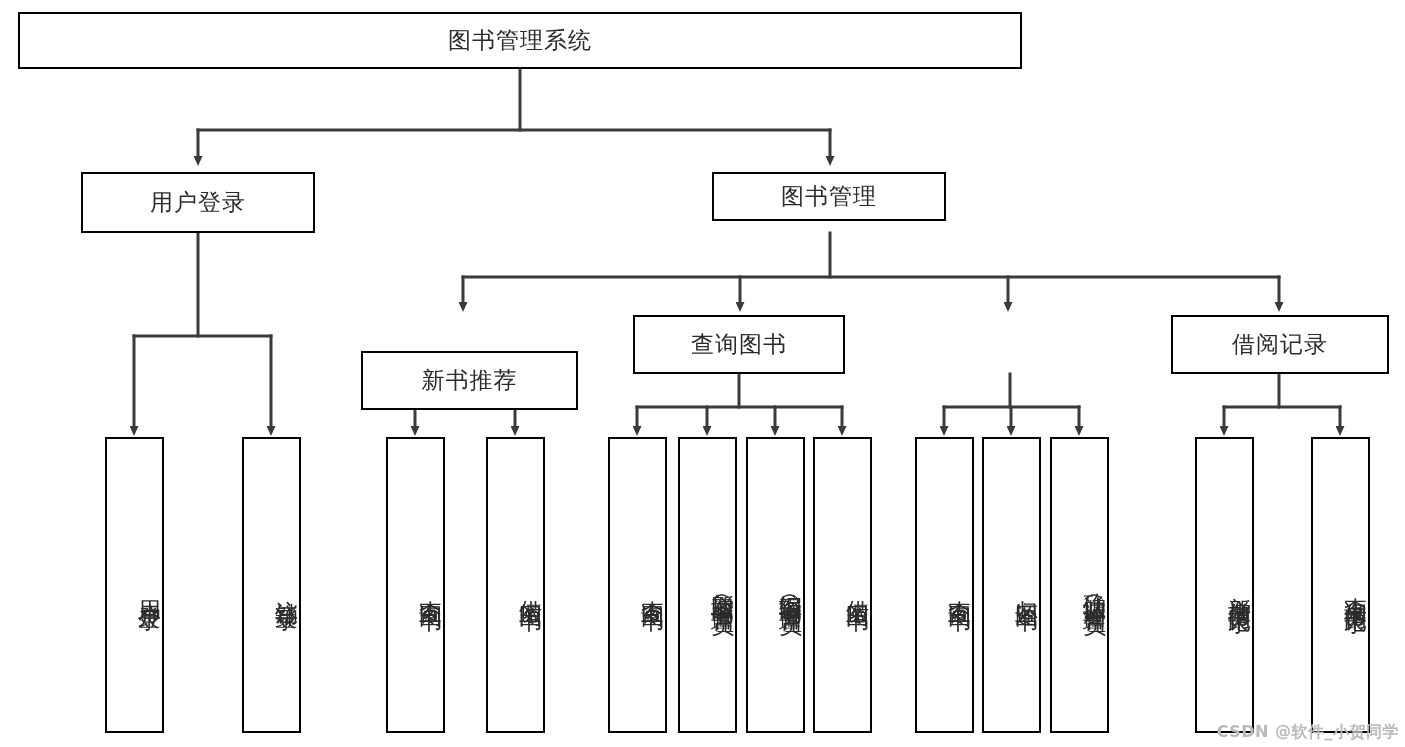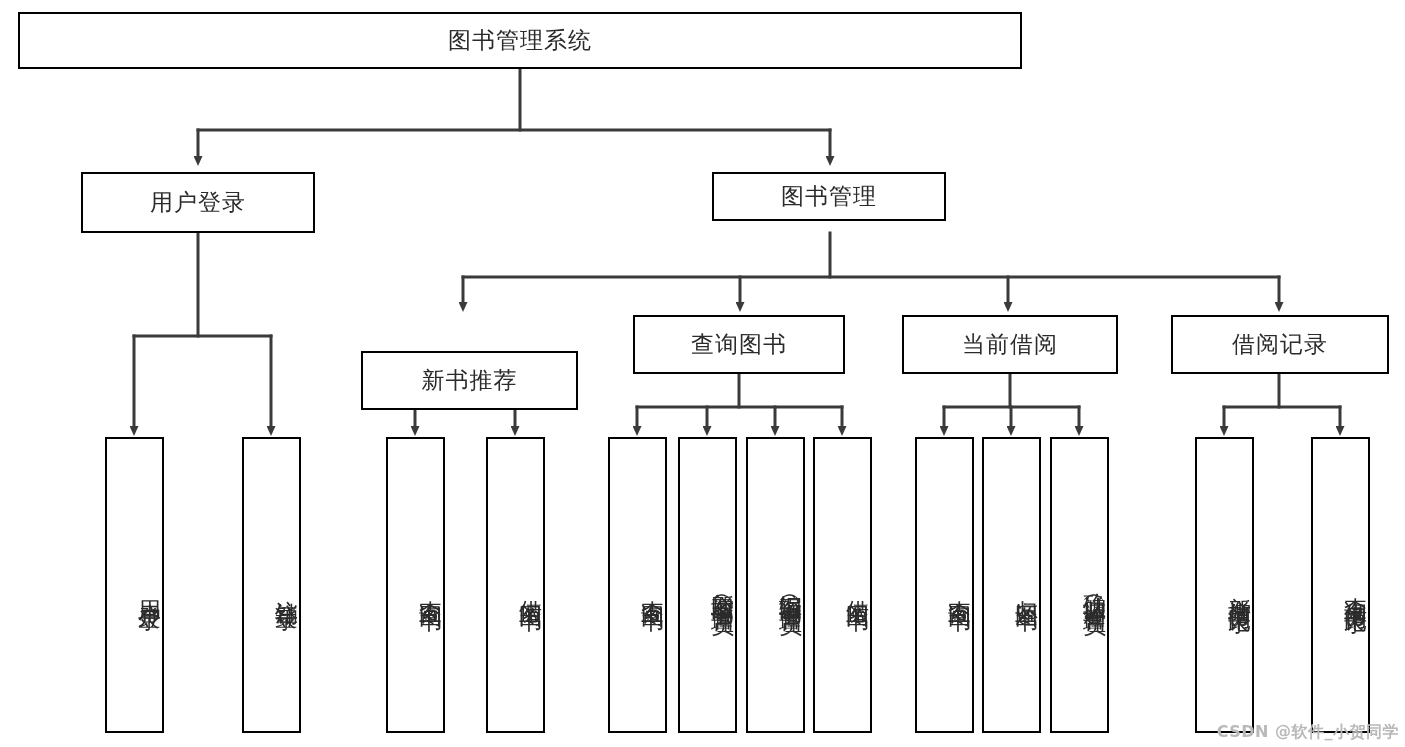--- a/index.html
+++ b/index.html
@@ -139,23 +139,20 @@
   </div>
 
   <div class="node horiz" style="left:361px; top:315px; width:217px; height:59px;margin-top:36px;">
     <span>新书推荐</span>
   </div>
 
   <div class="node horiz" style="left:633px; top:315px; width:212px; height:59px;">
     <span>查询图书</span>
   </div>
 
-  <div class="node horiz" style="left:902px; top:315px; width:216px; height:59px;">
-    <span>当前借阅</span>
-  </div>
 
   <div class="node horiz" style="left:1171px; top:315px; width:218px; height:59px;">
     <span>借阅记录</span>
   </div>
 
   <div class="node vert" style="left:105px; top:437px; width:59px; height:296px;">
     <span class="vlabel">用户登录</span>
   </div>
 
   <div class="node vert" style="left:242px; top:437px; width:59px; height:296px;">

